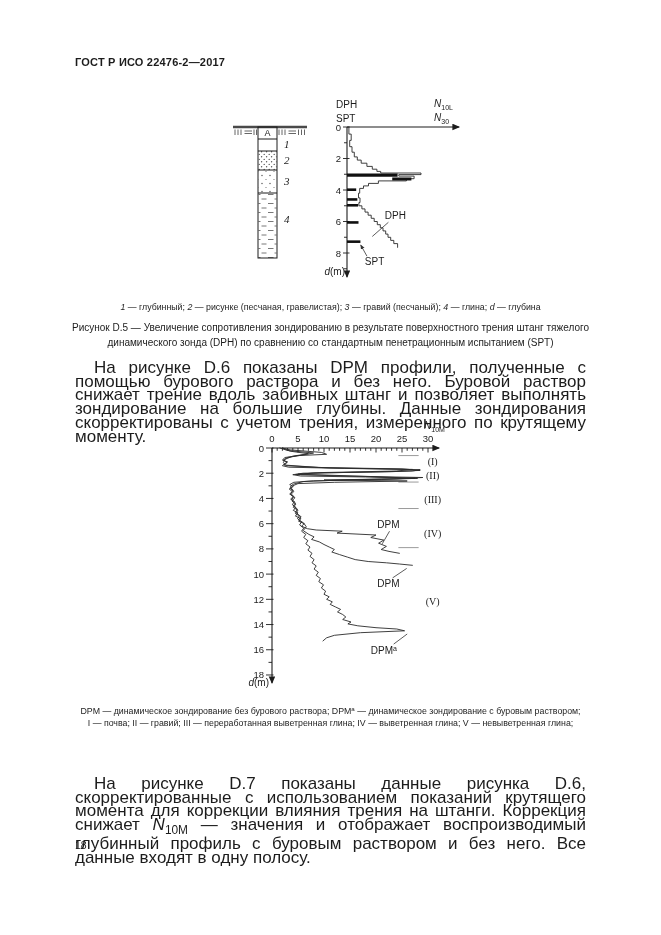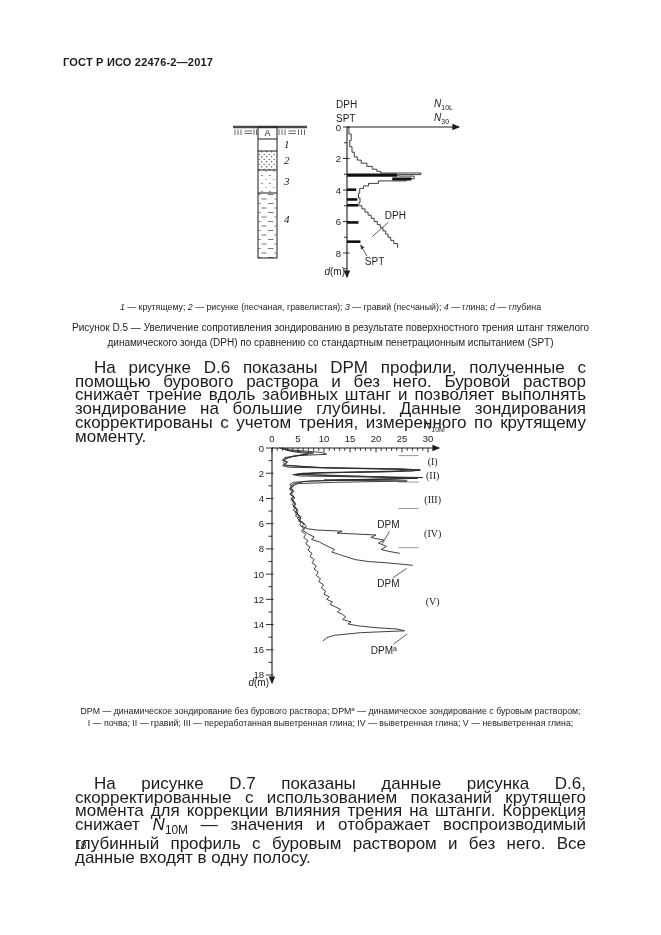--- a/index.html
+++ b/index.html
@@ -1,19 +1,19 @@
 <!DOCTYPE html>
 <html><head>
 <meta charset="utf-8">
 <style>
   html,body{margin:0;padding:0;background:#e8e8e8;}
   #page{position:relative;width:661px;height:935px;background:#ffffff;overflow:hidden;
         font-family:"Liberation Sans",sans-serif;color:#1c1c1c;margin:0 auto;}
   .abs{position:absolute;}
-  .hdr{left:63px;top:56px;font-size:11px;font-weight:bold;letter-spacing:.2px;}
+  .hdr{left:75px;top:56px;font-size:11px;font-weight:bold;letter-spacing:.2px;}
   .para{left:75px;width:511px;font-size:17px;line-height:13.7px;text-align:justify;text-indent:19px;}
   .para1{top:361px;}
   .para2{top:777px;}
   .legend{left:30px;width:601px;font-size:8.8px;line-height:12px;text-align:center;color:#242424;}
   .legend-d5{top:301px;}
   .legend-d6{top:703px;}
   .capt{left:60px;width:541px;font-size:10px;line-height:14.5px;text-align:center;}
   .capt-d5{top:321px;}
   .capt-d6{top:750px;}
   .pagenum{left:75px;top:839px;font-size:10.5px;}
@@ -134,21 +134,21 @@
         <line x1="119" y1="112.27749999999999" x2="130.11666666666667" y2="112.27749999999999" class="bar" stroke-width="2.6"></line>
         <line x1="119" y1="129.445" x2="130.5" y2="129.445" class="bar" stroke-width="2.6"></line>
         <line x1="119" y1="148.66000000000003" x2="132.41666666666666" y2="148.66000000000003" class="bar" stroke-width="2.6"></line>
         <text x="167.3" y="125.69999999999999" class="clab" text-anchor="middle">DPH</text>
         <line x1="160.4" y1="129.2875" x2="144.3" y2="143.4625" class="leader"></line>
         <text x="146.6" y="172.16250000000002" class="clab" text-anchor="middle">SPT</text>
         <line x1="138.93333333333334" y1="163.14999999999998" x2="132.8" y2="152.125" class="leader" marker-end="url(#arrL)"></line>
       </g>
   </svg>
 
-  <div class="abs legend legend-d5"><span class="it">1</span><span> — крутящему; </span><span class="it">2</span><span> — рисунке (песчаная, гравелистая); </span><span class="it">3</span><span> — гравий (песчаный); </span><span class="it">4</span><span> — глина; </span><span class="it">d</span><span> — глубина</span></div>
+  <div class="abs legend legend-d5"><span class="it">1</span><span> — глубинный; </span><span class="it">2</span><span> — рисунке (песчаная, гравелистая); </span><span class="it">3</span><span> — гравий (песчаный); </span><span class="it">4</span><span> — глина; </span><span class="it">d</span><span> — глубина</span></div>
   <div class="abs capt capt-d5">Рисунок D.5 — Увеличение сопротивления зондированию в результате поверхностного трения штанг тяжелого динамического зонда (DPH) по сравнению со стандартным пенетрационным испытанием (SPT)</div>
 
   <div class="abs para para1">На рисунке D.6 показаны DPM профили, полученные с помощью бурового раствора и без него. Буровой раствор снижает трение вдоль забивных штанг и позволяет выполнять зондирование на большие глубины. Данные зондирования скорректированы с учетом трения, измеренного по крутящему моменту.</div>
 
   <svg class="abs" style="left:230px;top:413px;" width="320" height="292">
     <defs>
       <marker id="arrB" markerWidth="8" markerHeight="8" refX="6" refY="3" orient="auto">
         <path d="M0,0 L7,3 L0,6 Z" fill="#1c1c1c"></path>
       </marker>
     </defs>

